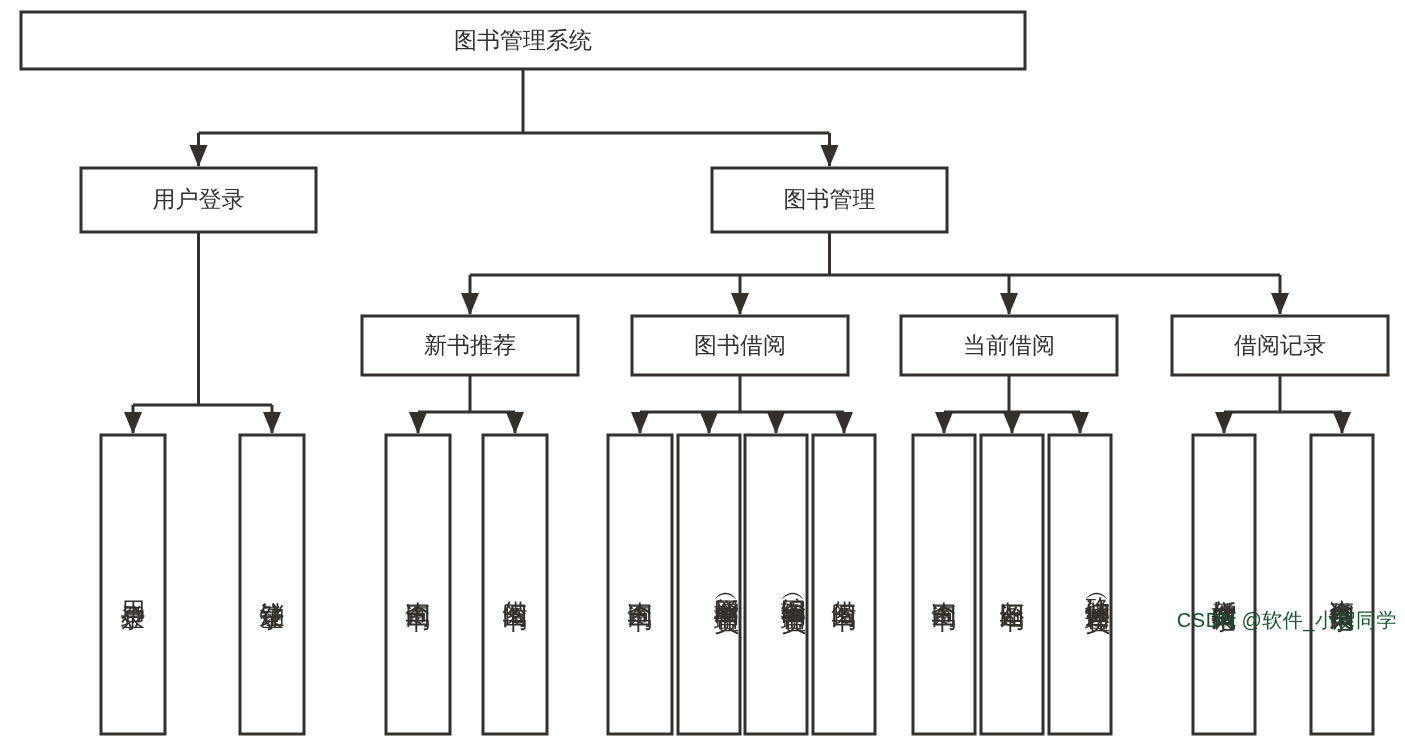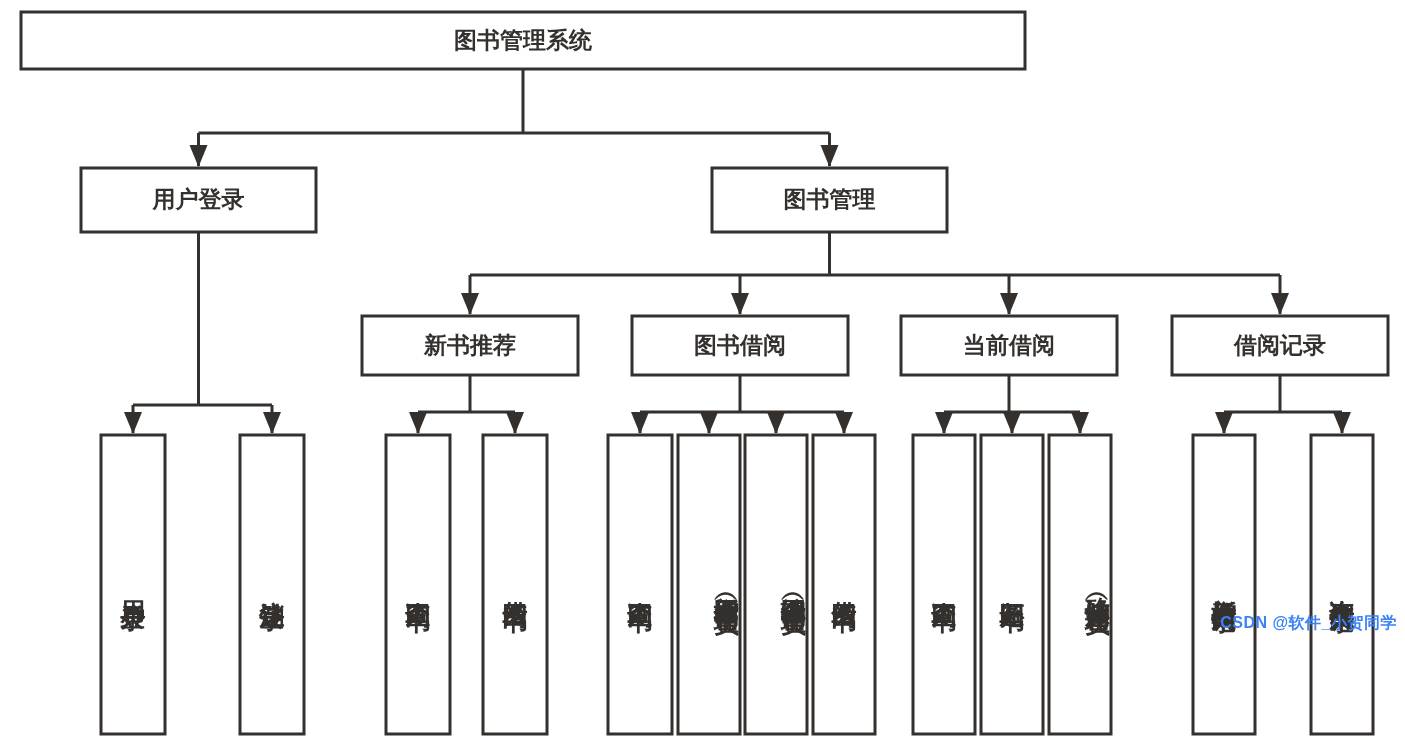--- a/index.html
+++ b/index.html
@@ -11,21 +11,20 @@
     width: 1405px;
     height: 747px;
     font-family: "Liberation Sans", "DejaVu Sans", sans-serif;
     overflow: hidden;
   }
   #diagram-root {
     position: relative;
     width: 1405px;
     height: 640px;
     background: #ffffff;
-    font-weight: bold;
   }
   svg#flow {
     position: absolute;
     left: 0;
     top: 0;
     width: 1405px;
     height: 747px;
   }
   .node-box {
     fill: #ffffff;
@@ -59,22 +58,22 @@
     color: #33302e;
     letter-spacing: 2px;
     white-space: nowrap;
     pointer-events: none;
   }
   .watermark {
     position: absolute;
     right: 8px;
     bottom: 6px;
     font-family: "Liberation Sans", "DejaVu Sans", sans-serif;
-    font-size: 16px;
-    color: #3b82f6;
+    font-size: 20px;
+    color: #14532d;
     letter-spacing: 0.5px;
     white-space: nowrap;
   }
 </style>
 </head>
 <body>
 
 <div id="diagram-root">
 
   <svg id="flow" viewBox="0 0 1405 747">

